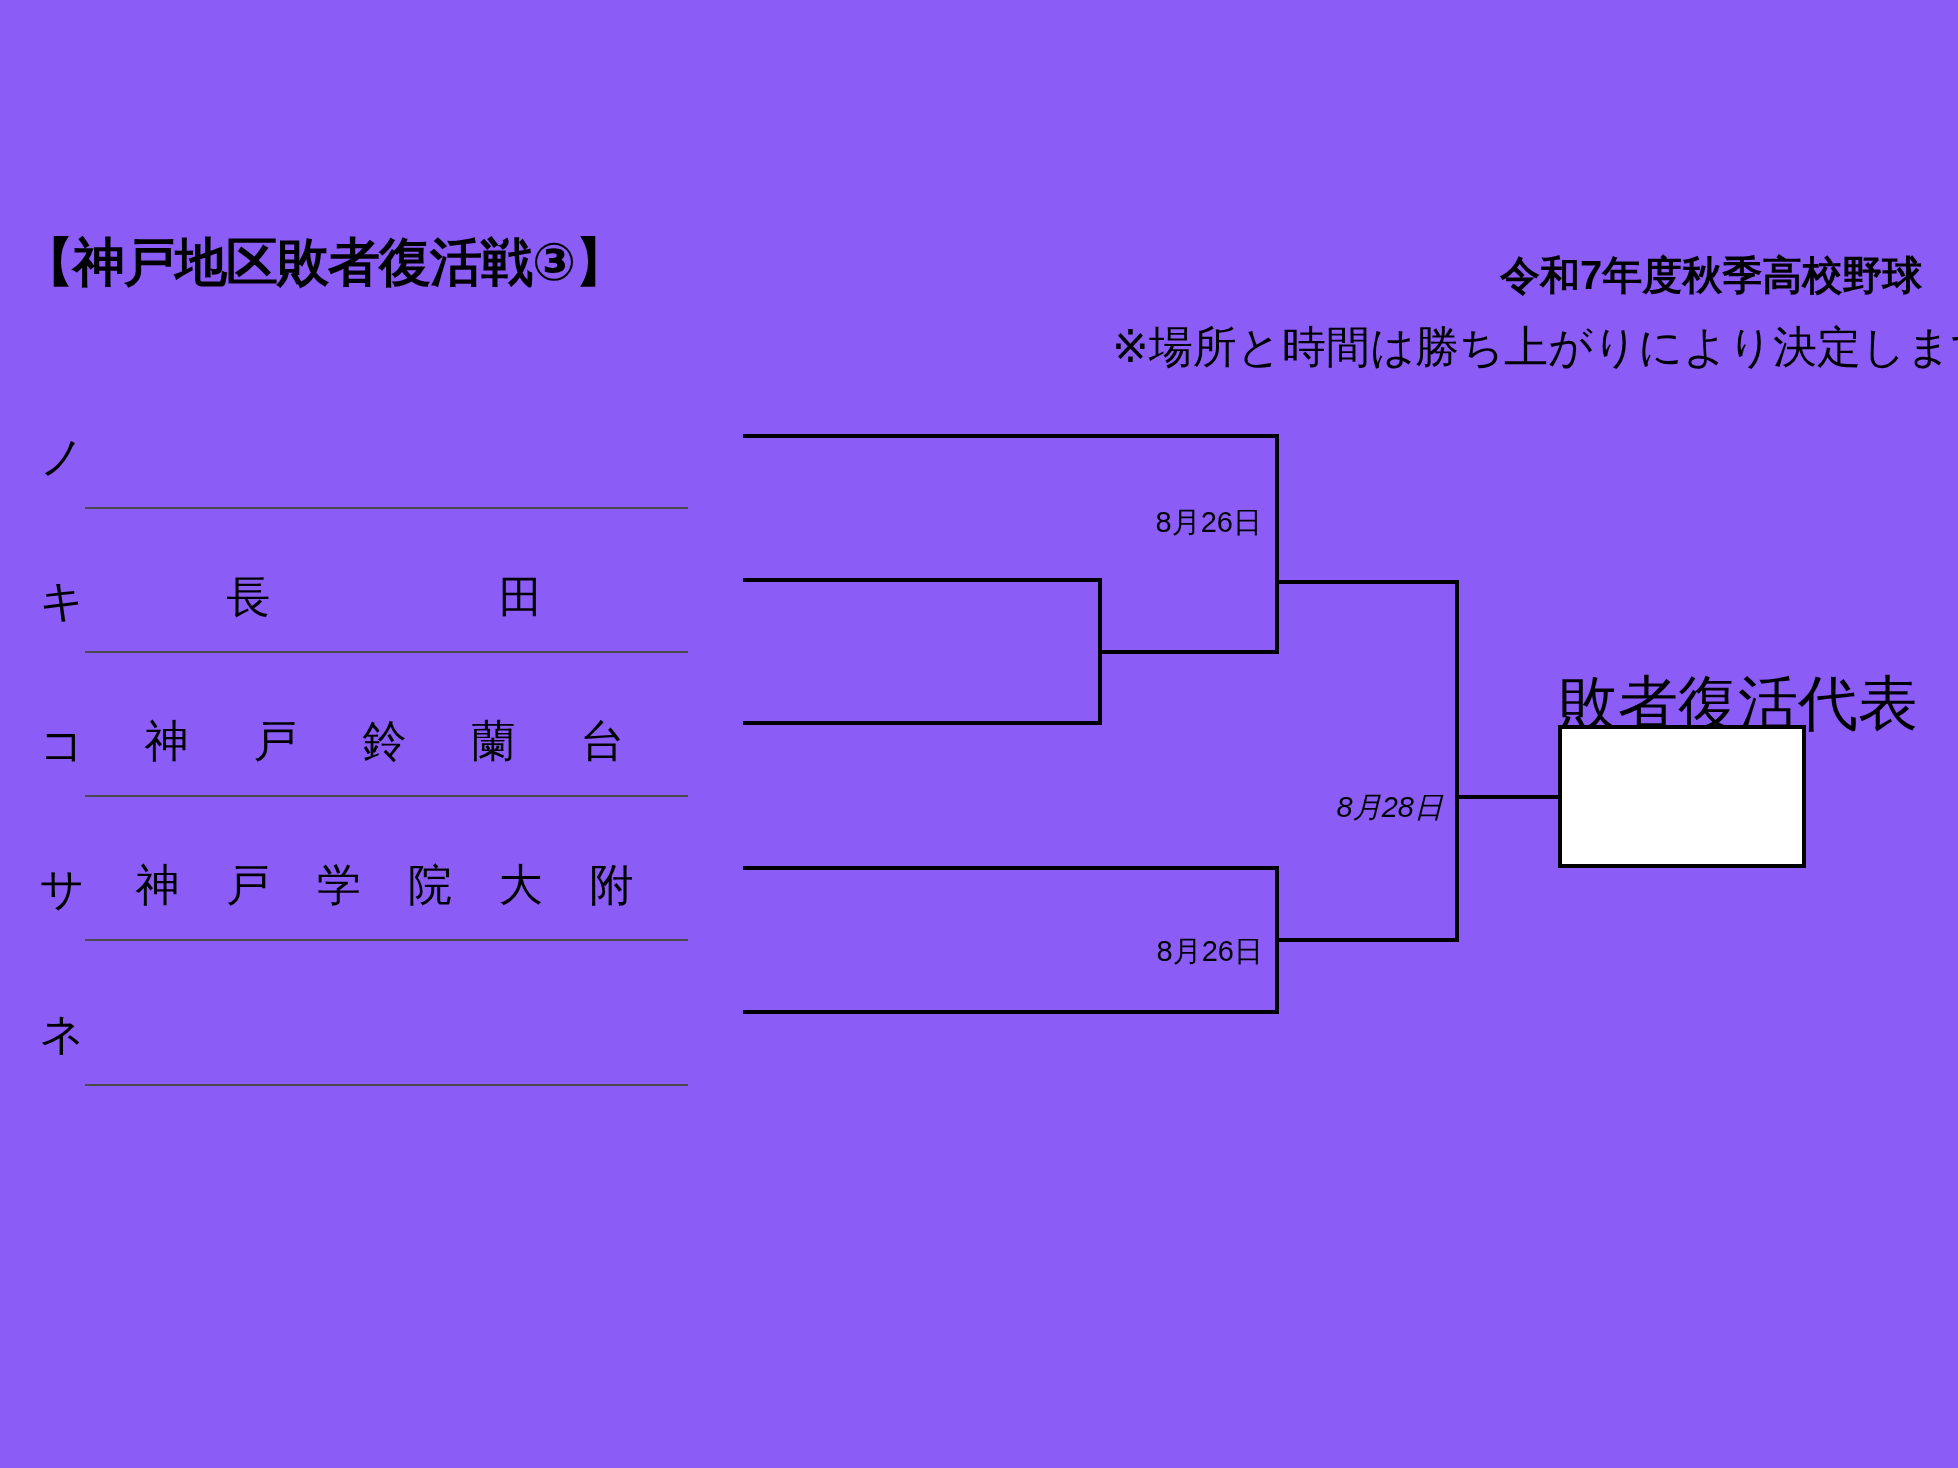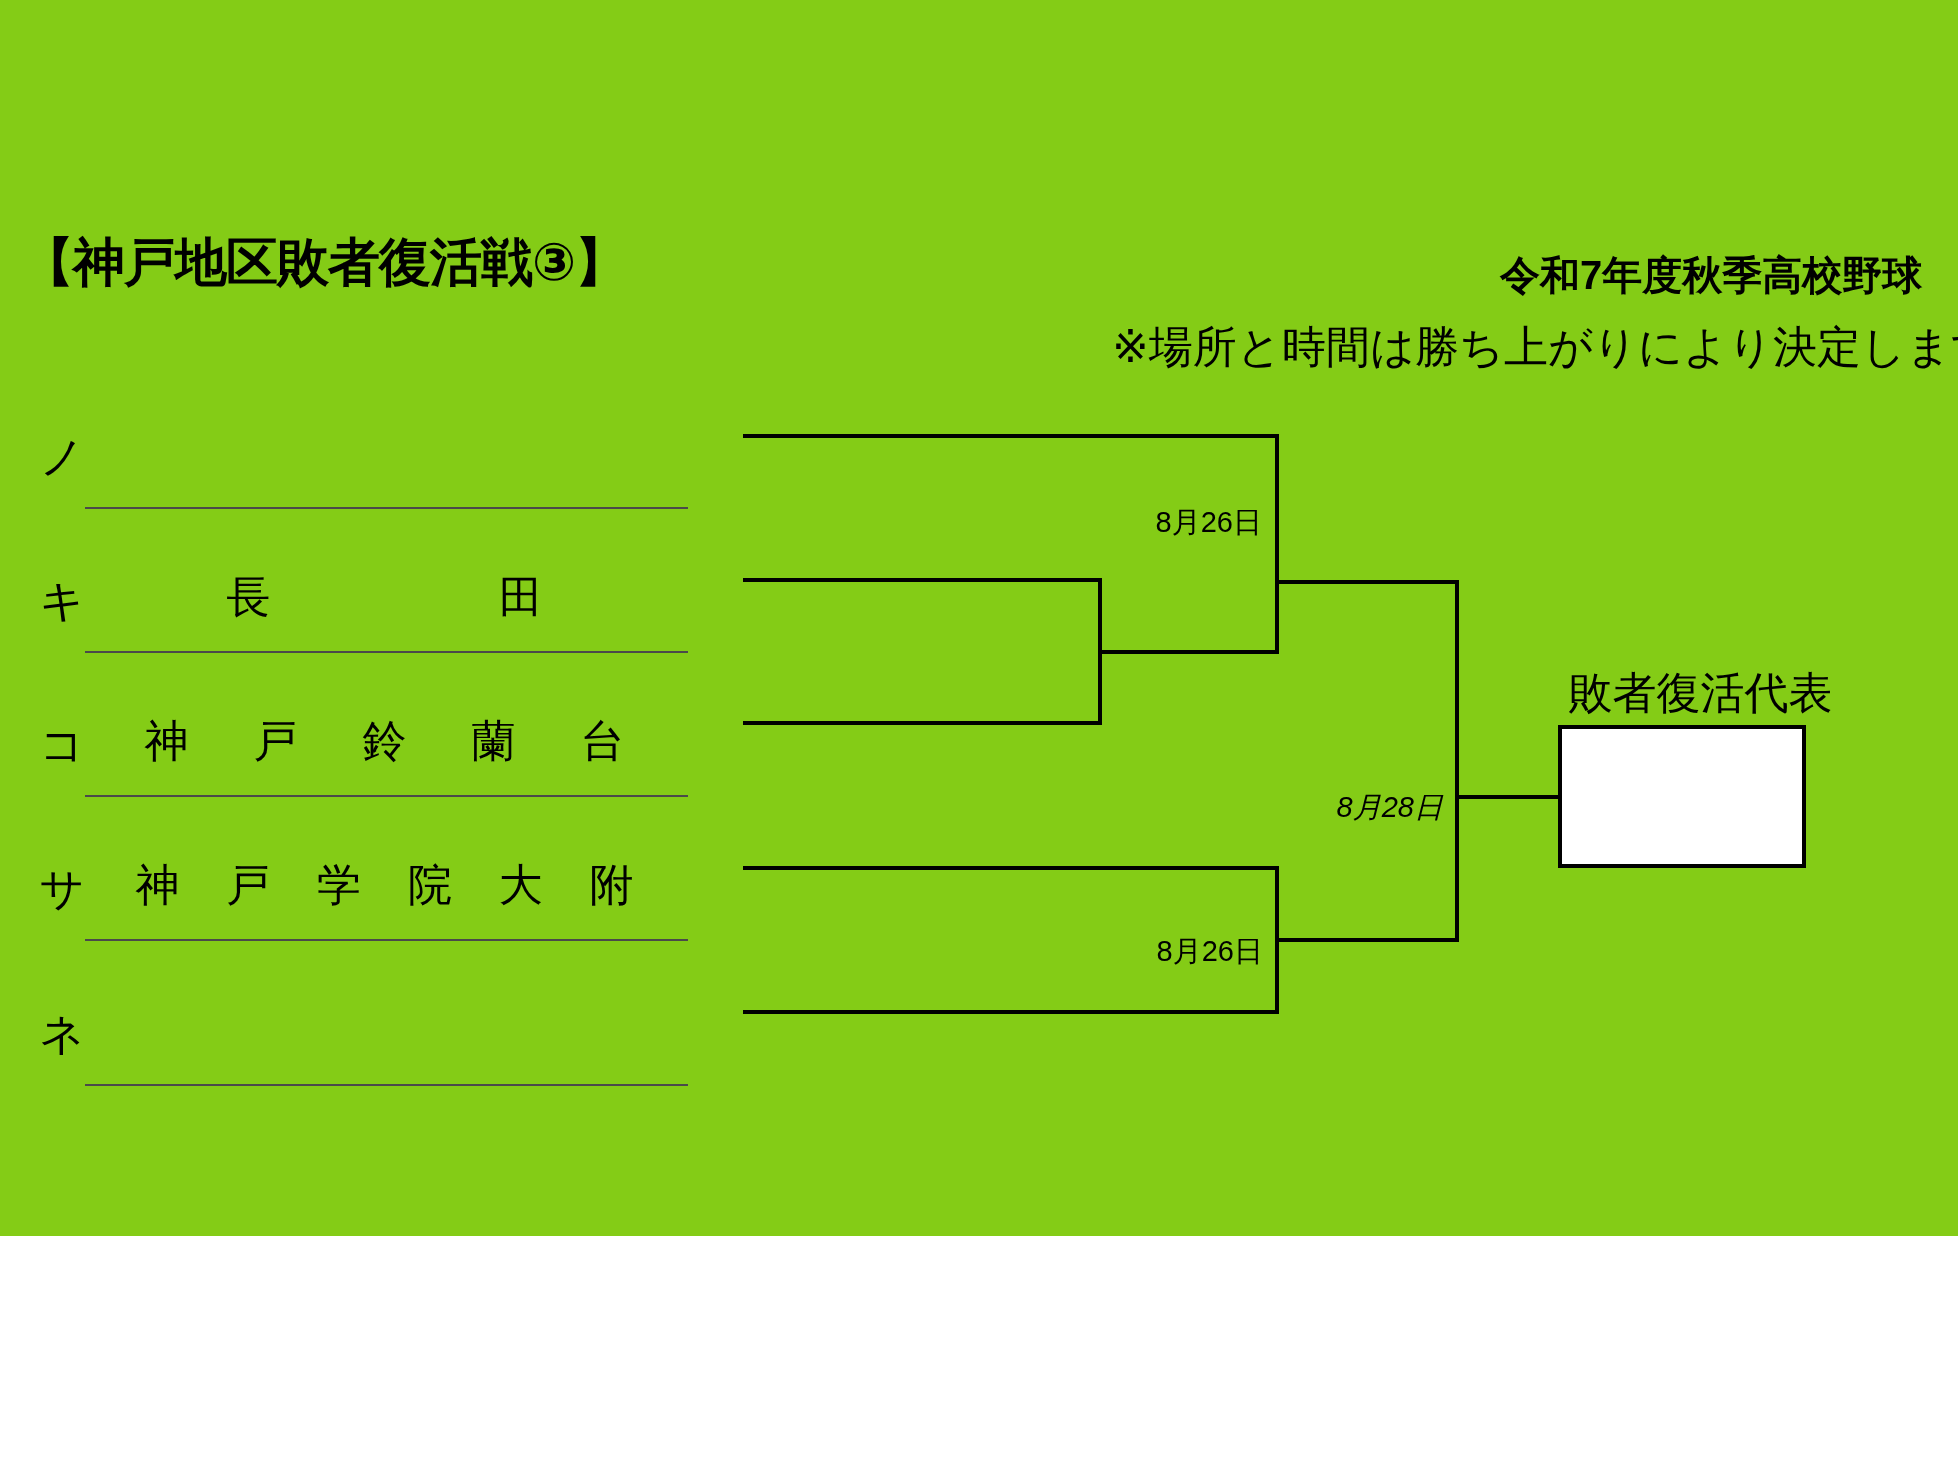--- a/index.html
+++ b/index.html
@@ -1,19 +1,19 @@
 <!DOCTYPE html>
 <html><head>
 <meta charset="utf-8">
 <style>
   html,body{margin:0;padding:0;background:#fff;}
   #canvas{
     position:relative;
-    width:1958px;height:1236px;
-    background:#84cc16;
+    width:1958px;height:1468px;
+    background:#8b5cf6;
     font-family:"Liberation Sans","DejaVu Sans",sans-serif;
     color:#000;
     overflow:hidden;
   }
   .abs{position:absolute;}
   .title{
     font-size:52px;font-weight:bold;letter-spacing:-1px;white-space:nowrap;
   }
   .season{
     font-size:40px;font-weight:bold;text-align:left;white-space:nowrap;
@@ -31,21 +31,21 @@
   .team-name span{display:inline-block;}
   .underline{
     height:2px;background:#4a4a4a;
   }
   .hline{height:4px;background:#000;}
   .vline{width:4px;background:#000;}
   .date-label{
     font-size:29px;text-align:right;white-space:nowrap;margin-top:48px;
   }
   .champion-label{
-    font-size:44px;text-align:center;white-space:nowrap;
+    font-size:60px;white-space:nowrap;
   }
   .champion-box{
     border:4px solid #000;background:#fff;
   }
 </style>
 </head>
 <body>
 
 <div id="canvas">
 

